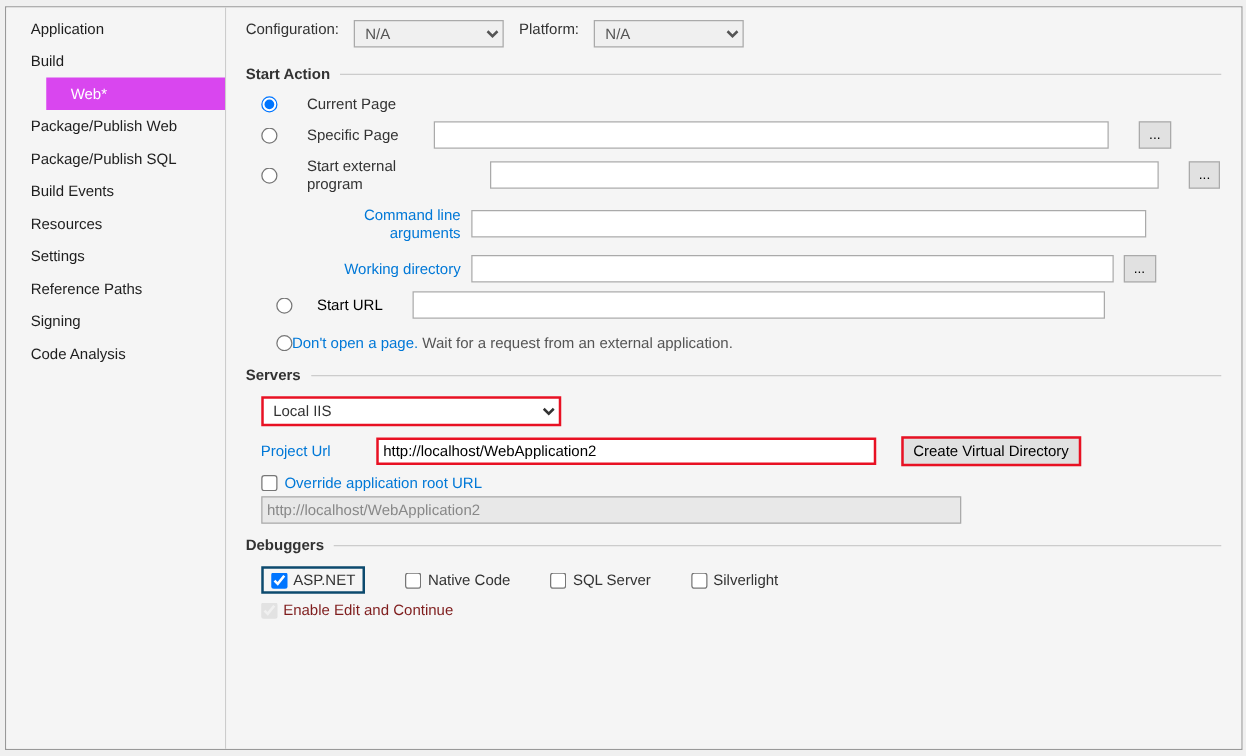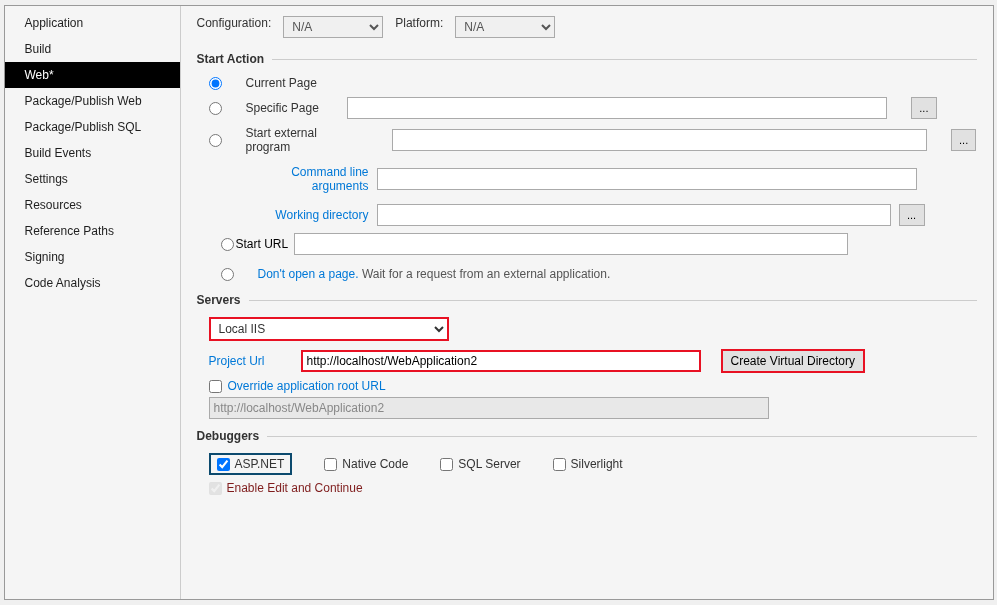--- a/index.html
+++ b/index.html
@@ -31,42 +31,43 @@
       padding-top: 4px;
     }
     .sidebar-item {
       padding: 6px 20px;
       cursor: pointer;
       color: #1e1e1e;
       font-size: 12px;
       white-space: nowrap;
     }
     .sidebar-item.active {
-      background: #000000;
+      background: #d946ef;
       color: #fff;
+      margin-left: 32px;
     }
     .main-content {
       flex: 1;
       background: #f5f5f5;
       overflow-y: auto;
       padding: 10px 16px;
     }
     .top-bar {
       display: flex;
       gap: 12px;
       margin-bottom: 14px;
     }
     .top-bar label {
       font-size: 12px;
       color: #333;
     }
     .top-bar select {
       font-size: 12px;
       padding: 2px 4px;
-      width: 100px;
+      width: 120px;
       background: #f0f0f0;
       border: 1px solid #aaa;
       color: #555;
     }
     .section-header {
       display: flex;
       align-items: center;
       margin-bottom: 10px;
       margin-top: 4px;
     }
@@ -256,29 +257,29 @@
     .enable-edit-row label {
       font-size: 12px;
       color: #aaa;
     }
     .enable-edit-row input[type="checkbox"] {
       opacity: 0.5;
     }
     .start-url-row {
       display: flex;
       align-items: center;
-      gap: 2px;
+      gap: 20px;
       margin-left: 12px;
     }
     .dont-open-row {
       margin-left: 12px;
       margin-top: 5px;
       display: flex;
       align-items: center;
-      gap: 24px;
+      gap: 0;
     }
     .dont-open-row label {
       font-size: 12px;
     }
     .dont-open-text {
       color: #0078d7;
     }
     .dont-open-gray {
       color: #555;
     }
@@ -288,22 +289,22 @@
 
 <div class="window">
 
   <div class="sidebar">
     <div class="sidebar-item">Application</div>
     <div class="sidebar-item">Build</div>
     <div class="sidebar-item active">Web*</div>
     <div class="sidebar-item">Package/Publish Web</div>
     <div class="sidebar-item">Package/Publish SQL</div>
     <div class="sidebar-item">Build Events</div>
+    <div class="sidebar-item">Resources</div>
     <div class="sidebar-item">Settings</div>
-    <div class="sidebar-item">Resources</div>
     <div class="sidebar-item">Reference Paths</div>
     <div class="sidebar-item">Signing</div>
     <div class="sidebar-item">Code Analysis</div>
   </div>
 
   <div class="main-content">
 
     <div class="top-bar">
       <label>Configuration:</label>
       <select>

